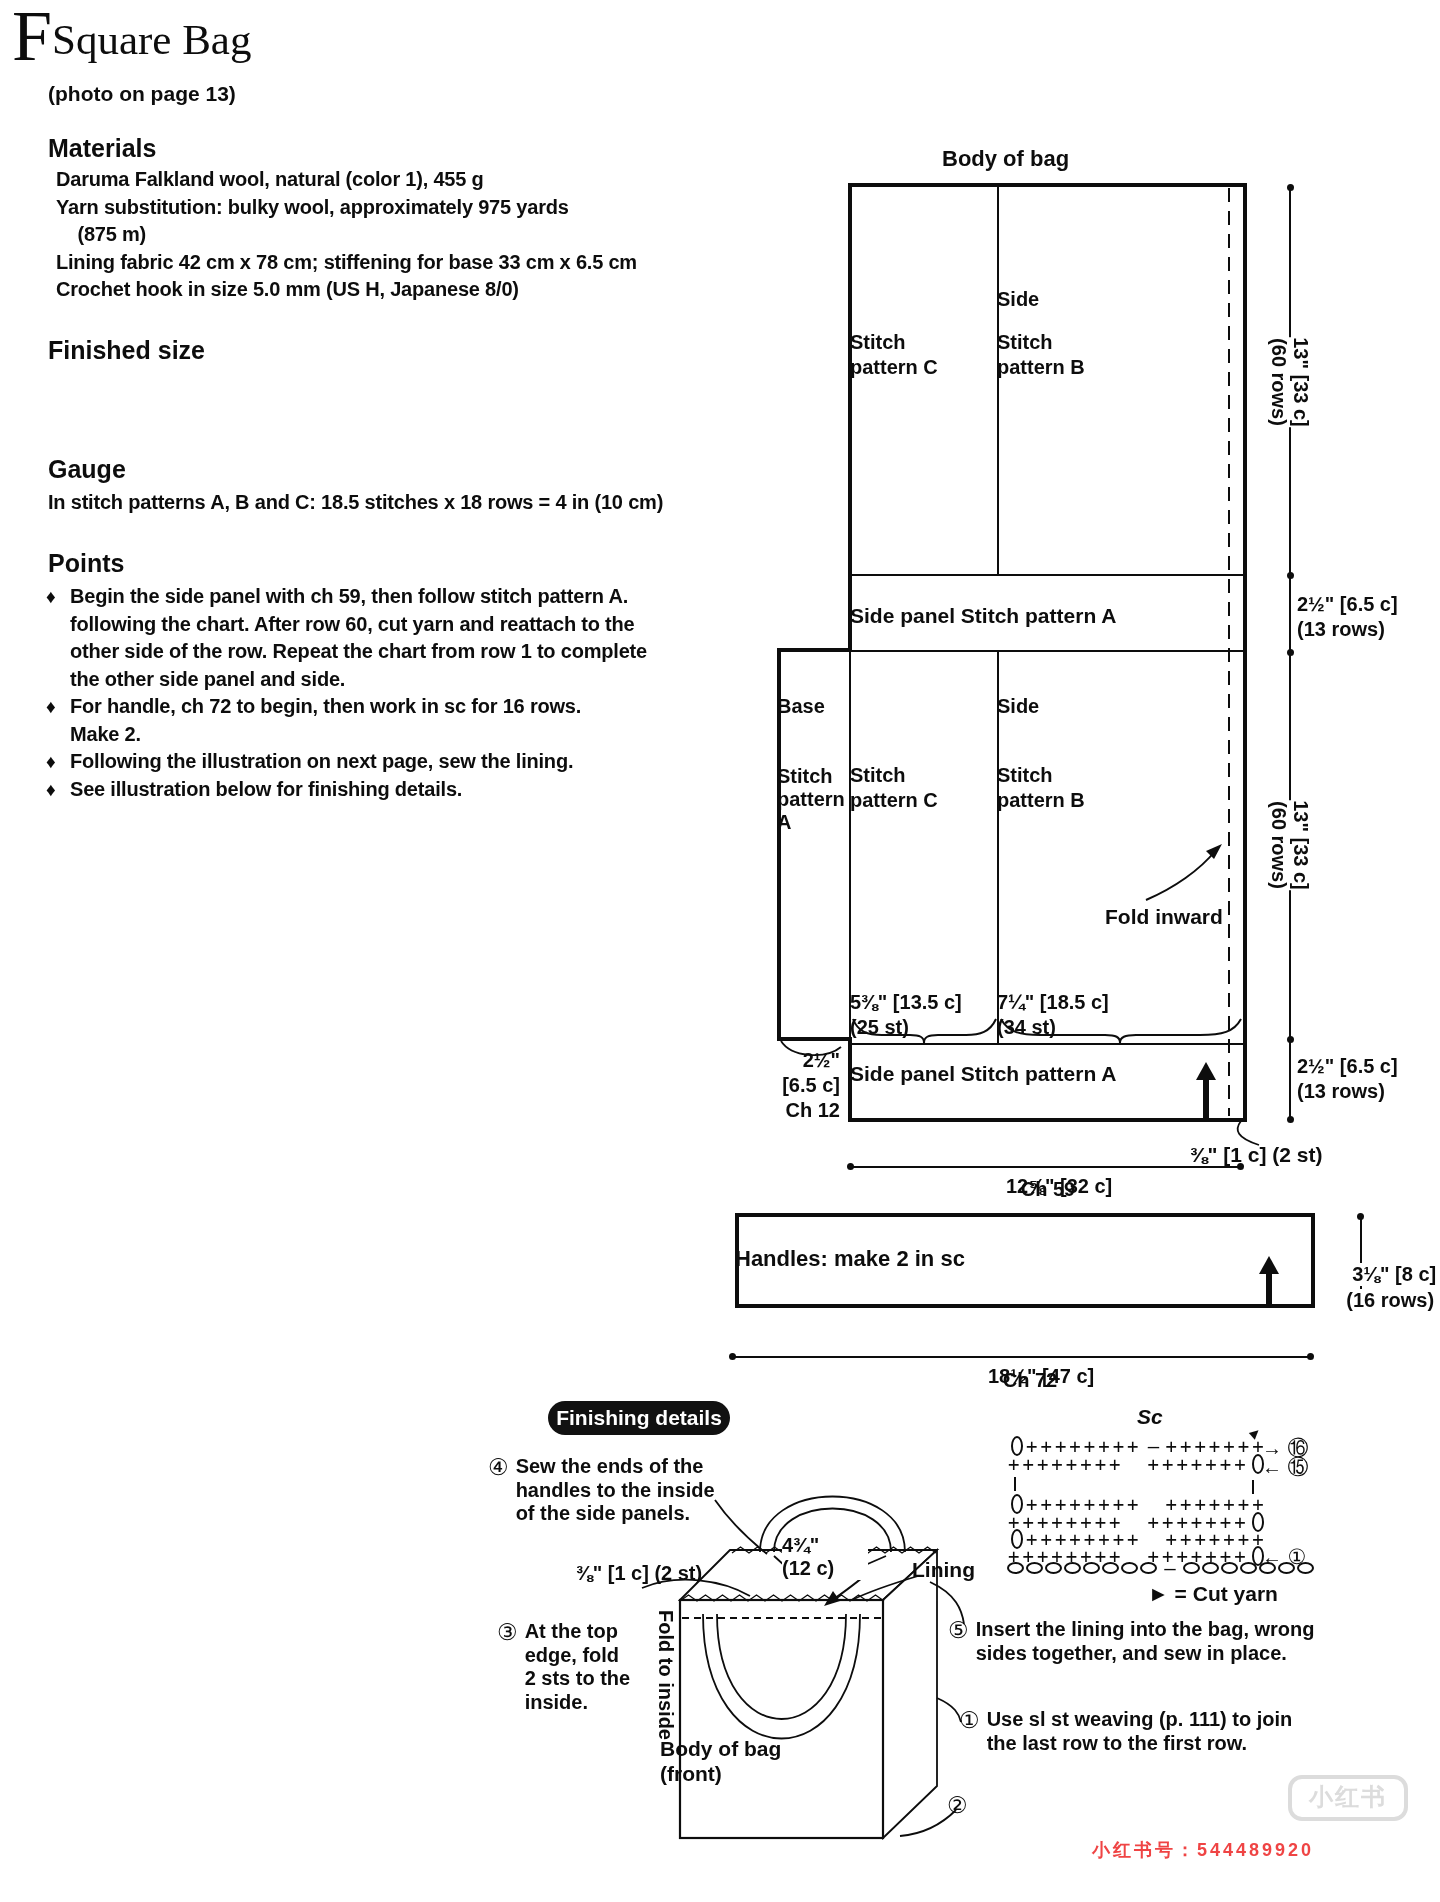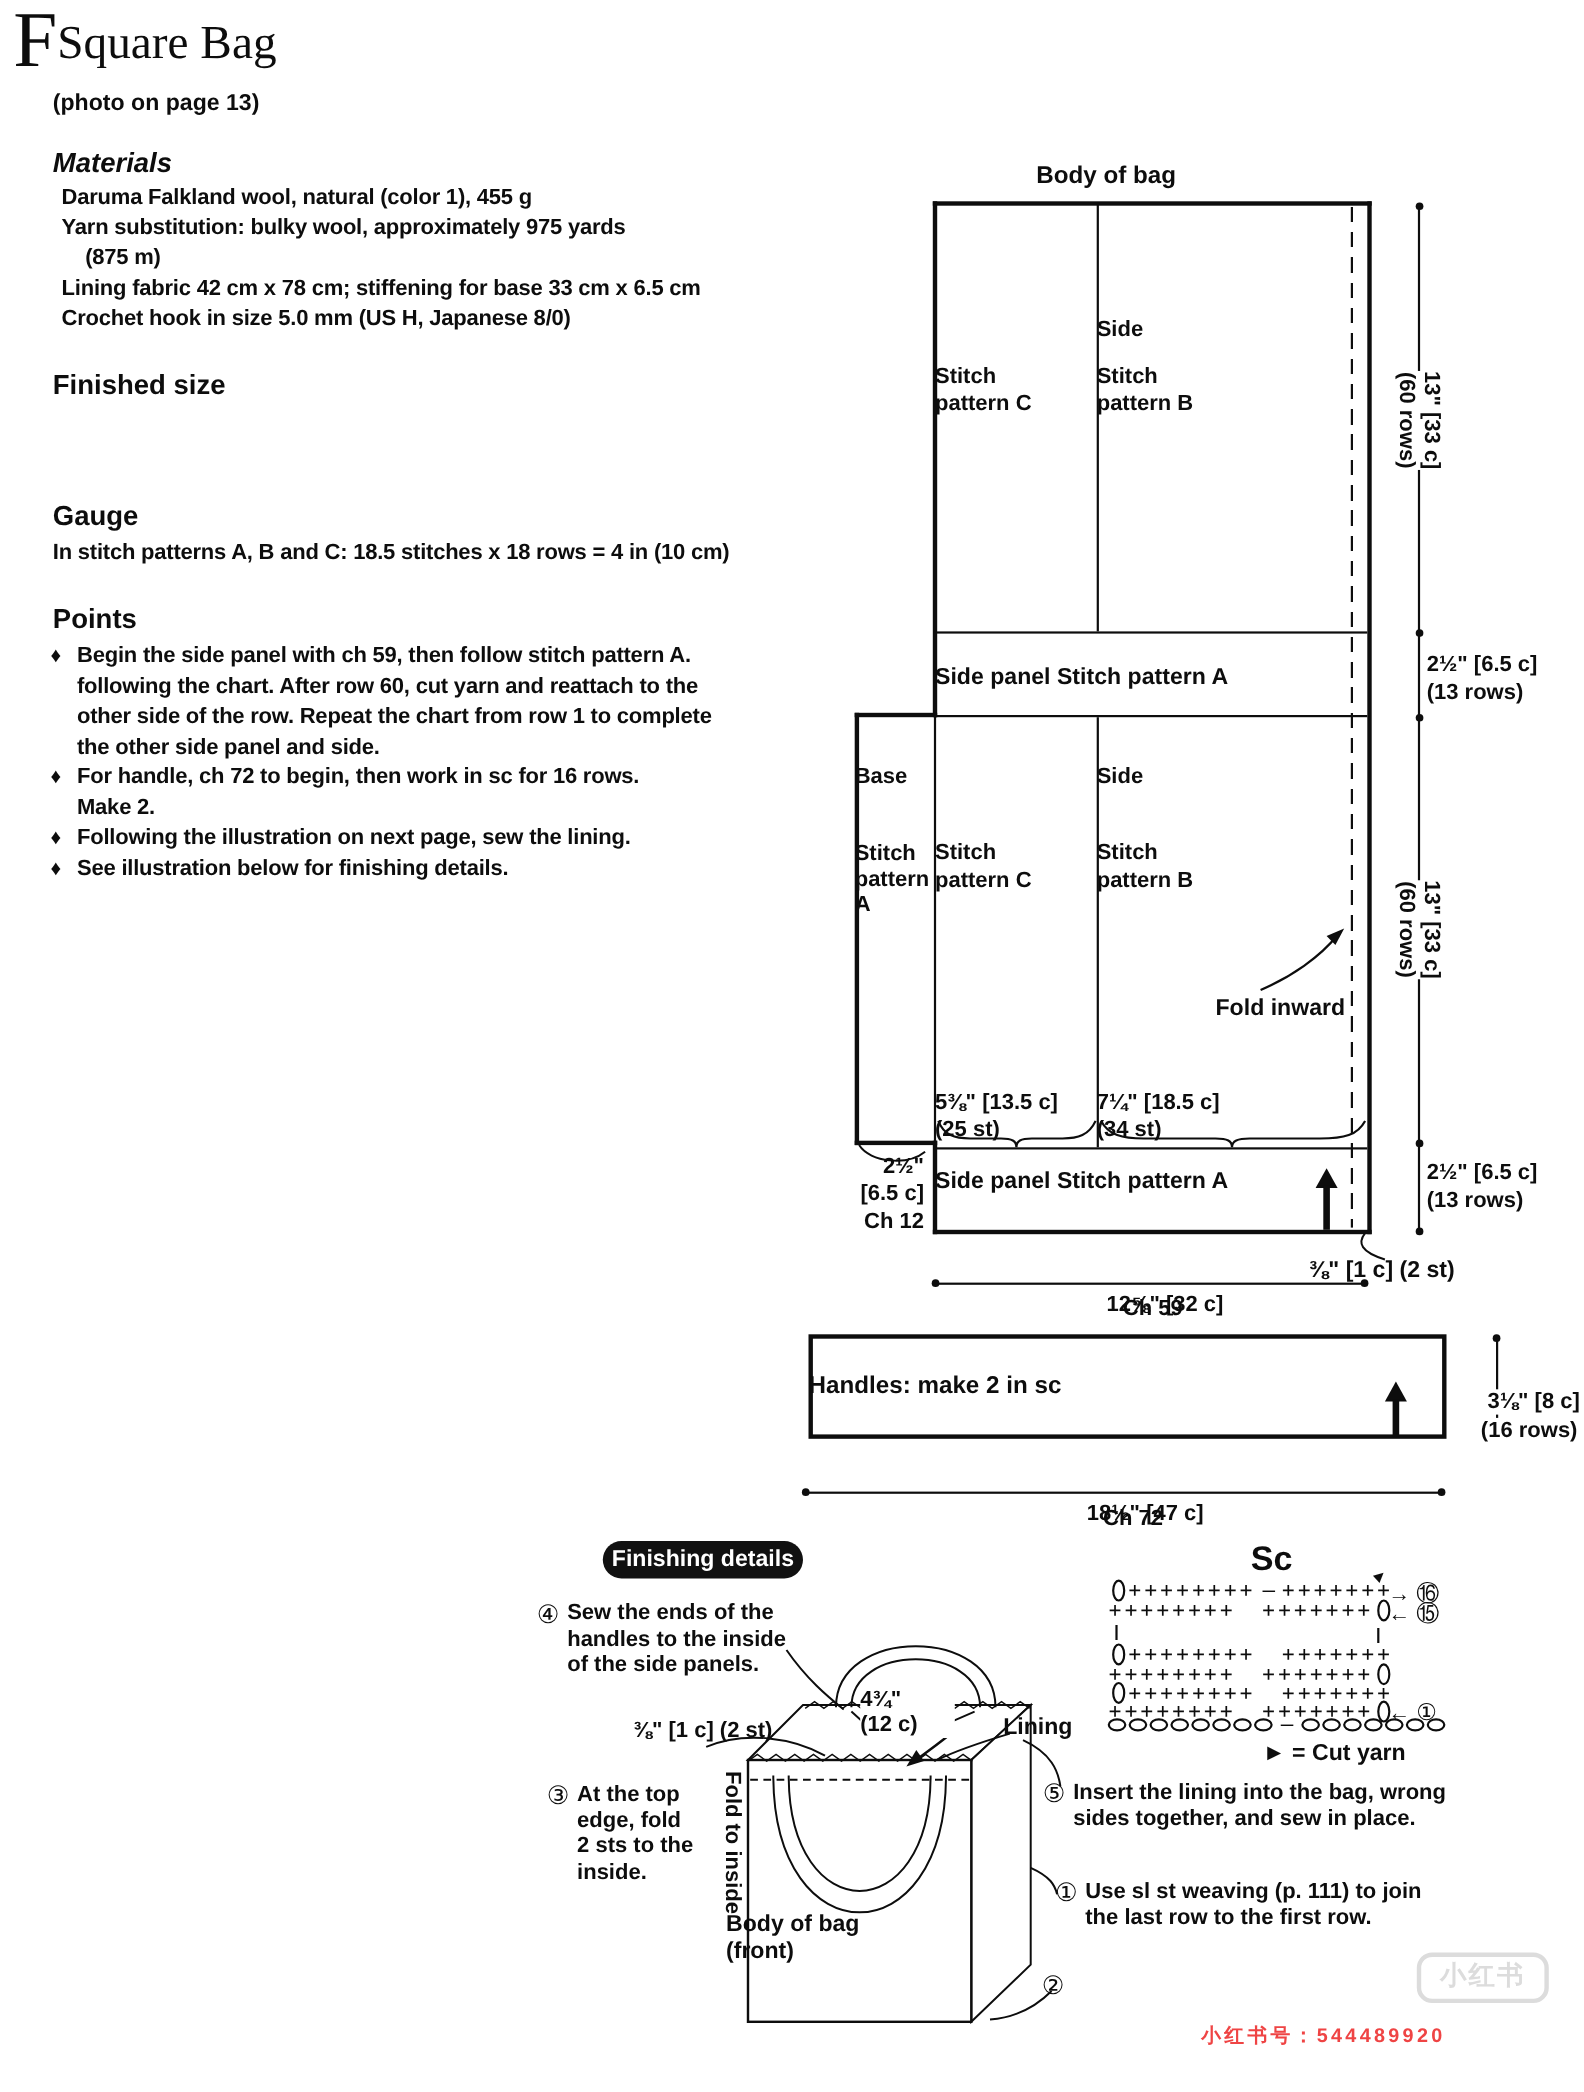--- a/index.html
+++ b/index.html
@@ -58,21 +58,21 @@
 </style>
 </head>
 <body>
 
 <div class="abs" style="left:0;top:0;width:1440px;height:1902px;">
 
   <div class="abs serif fancy-f" style="left:12px;top:0px;">F</div>
   <div class="abs serif page-title" style="left:52px;top:16px;">Square Bag</div>
   <div class="abs note" style="left:48px;top:82px;">(photo on page 13)</div>
 
-  <div class="abs sec-h" style="left:48px;top:134px;font-style:italic;">Materials</div>
+  <div class="abs sec-h" style="left:48px;top:134px;">Materials</div>
   <div class="abs body-txt" style="left:56px;top:166px;">
       <div class="tline">Daruma Falkland wool, natural (color 1), 455 g</div>
       <div class="tline">Yarn substitution: bulky wool, approximately 975 yards</div>
       <div class="tline">    (875 m)</div>
       <div class="tline">Lining fabric 42 cm x 78 cm; stiffening for base 33 cm x 6.5 cm</div>
       <div class="tline">Crochet hook in size 5.0 mm (US H, Japanese 8/0)</div>
     </div>
 
   <div class="abs sec-h" style="left:48px;top:336px;">Finished size</div>
 
@@ -233,21 +233,21 @@
   </div>
 
   <div class="hl" style="left:733px;top:1356px;width:578px;height:2px;"></div>
   <div class="dot" style="left:729px;top:1353px;"></div>
   <div class="dot" style="left:1307px;top:1353px;"></div>
   <div class="abs dimlbl ctr" style="left:930px;top:1342px;width:200px;">
     <span class="wbg">18½" [47 c]</span>
   </div>
   <div class="abs dimlbl ctr" style="left:930px;top:1369px;width:200px;">Ch 72</div>
 
-  <div class="abs dlb" style="left:1137px;top:1404px;width:100px;font-size:31px;">Sc</div>
+  <div class="abs dlb" style="left:1137px;top:1404px;width:100px;font-size:21px;font-style:italic;">Sc</div>
   <div class="scrow" style="left:1008px;top:1438px;"><span class="oval-v"></span><span class="">++++++++</span><span class="scgap">—</span><span class="">+++++++</span></div>
   <div class="scrow" style="left:1008px;top:1456px;"><span class="">++++++++</span><span class="scgap"></span><span class="">+++++++</span><span class="oval-v"></span></div>
   <div class="vdashline" style="left:1014px;top:1477px;height:16px;"></div>
   <div class="vdashline" style="left:1252px;top:1480px;height:16px;"></div>
   <div class="scrow" style="left:1008px;top:1496px;"><span class="oval-v"></span><span class="">++++++++</span><span class="scgap"></span><span class="">+++++++</span></div>
   <div class="scrow" style="left:1008px;top:1514px;"><span class="">++++++++</span><span class="scgap"></span><span class="">+++++++</span><span class="oval-v"></span></div>
   <div class="scrow" style="left:1008px;top:1531px;"><span class="oval-v"></span><span class="">++++++++</span><span class="scgap"></span><span class="">+++++++</span></div>
   <div class="scrow" style="left:1008px;top:1548px;"><span class="">++++++++</span><span class="scgap"></span><span class="">+++++++</span><span class="oval-v"></span></div>
   <div class="scrow" id="foundation" style="left:1006px;top:1560px;"><span class="oval-h"></span><span class="oval-h"></span><span class="oval-h"></span><span class="oval-h"></span><span class="oval-h"></span><span class="oval-h"></span><span class="oval-h"></span><span class="oval-h"></span><span class="scgap">—</span><span class="oval-h"></span><span class="oval-h"></span><span class="oval-h"></span><span class="oval-h"></span><span class="oval-h"></span><span class="oval-h"></span><span class="oval-h"></span></div>
 

